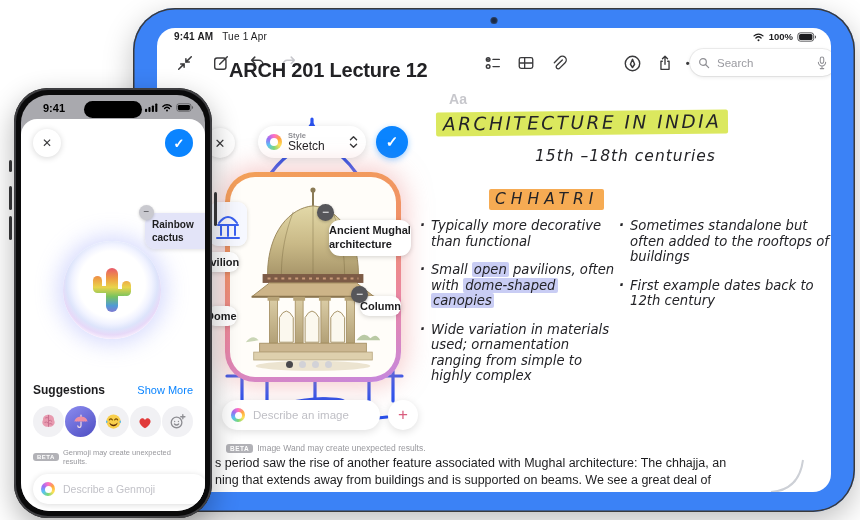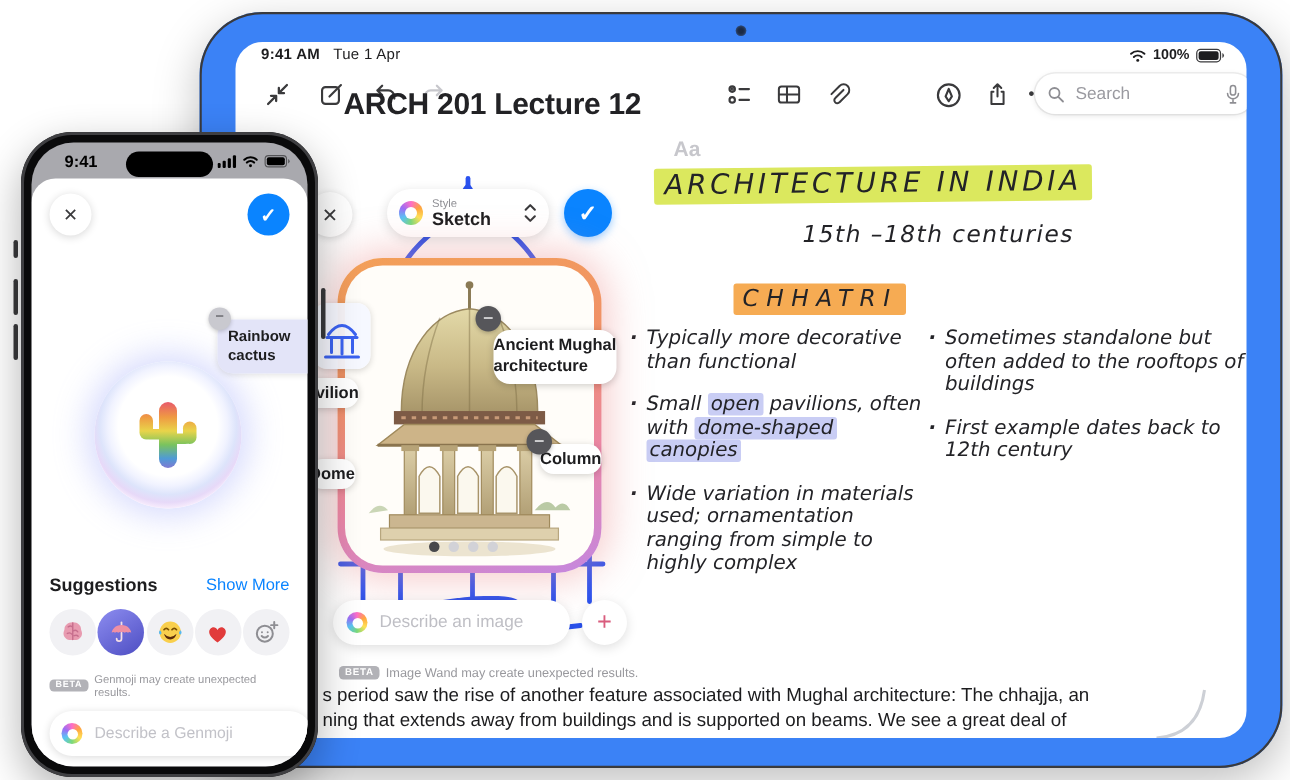--- a/index.html
+++ b/index.html
@@ -47,22 +47,22 @@
   .hw-col.right{left:462px;top:190px;width:220px;}
   .hw-bullet{position:relative;padding-left:11px;margin-bottom:13px;}
   .hw-bullet::before{content:"·";position:absolute;left:0;top:0;font-weight:700;}
 
   
   .wand-x{position:absolute;left:48px;top:100px;width:30px;height:30px;border-radius:50%;background:#fff;
         box-shadow:0 1px 5px rgba(0,0,0,.16);display:flex;align-items:center;justify-content:center;font-size:13px;color:#3a3a3c;}
   .style-pill{position:absolute;left:101px;top:98px;width:92px;height:32px;border-radius:17px;background:#fff;
         box-shadow:0 2px 8px rgba(0,0,0,.14);display:flex;align-items:center;padding:0 8px;gap:6px;}
   .style-txt{display:flex;flex-direction:column;line-height:1;}
-  .style-txt .cap{font-size:7.5px;color:#8e8e93;margin-bottom:1px;}
-  .style-txt .val{font-size:12px;font-weight:700;color:#1d1d1f;}
+  .style-txt .cap{font-size:7.5px;color:#8e8e93;margin-bottom:1px;font-weight:bold;}
+  .style-txt .val{font-size:12px;font-weight:400;color:#1d1d1f;}
   .wand-ok{position:absolute;left:219px;top:98px;width:32px;height:32px;border-radius:50%;background:#0a84ff;
         color:#fff;display:flex;align-items:center;justify-content:center;font-size:15px;font-weight:700;box-shadow:0 2px 6px rgba(10,132,255,.4);}
 
   .sketch-svg{position:absolute;left:40px;top:85px;width:230px;height:310px;color:#2a52f0;}
   .gen-frame{position:absolute;left:68px;top:144px;width:176px;height:210px;border-radius:30px;padding:5px;box-sizing:border-box;
         background:linear-gradient(165deg,#f3a058 0%,#f09068 38%,#ea86a6 68%,#c487e0 100%);
         box-shadow:0 0 26px 4px rgba(238,150,150,.5);}
   .gen-inner{width:100%;height:100%;background:#fffdf9;border-radius:25px;overflow:hidden;display:flex;align-items:center;justify-content:center;}
 
   .thumb{position:absolute;left:52px;top:174px;width:38px;height:44px;border-radius:9px;background:rgba(246,248,255,.95);

